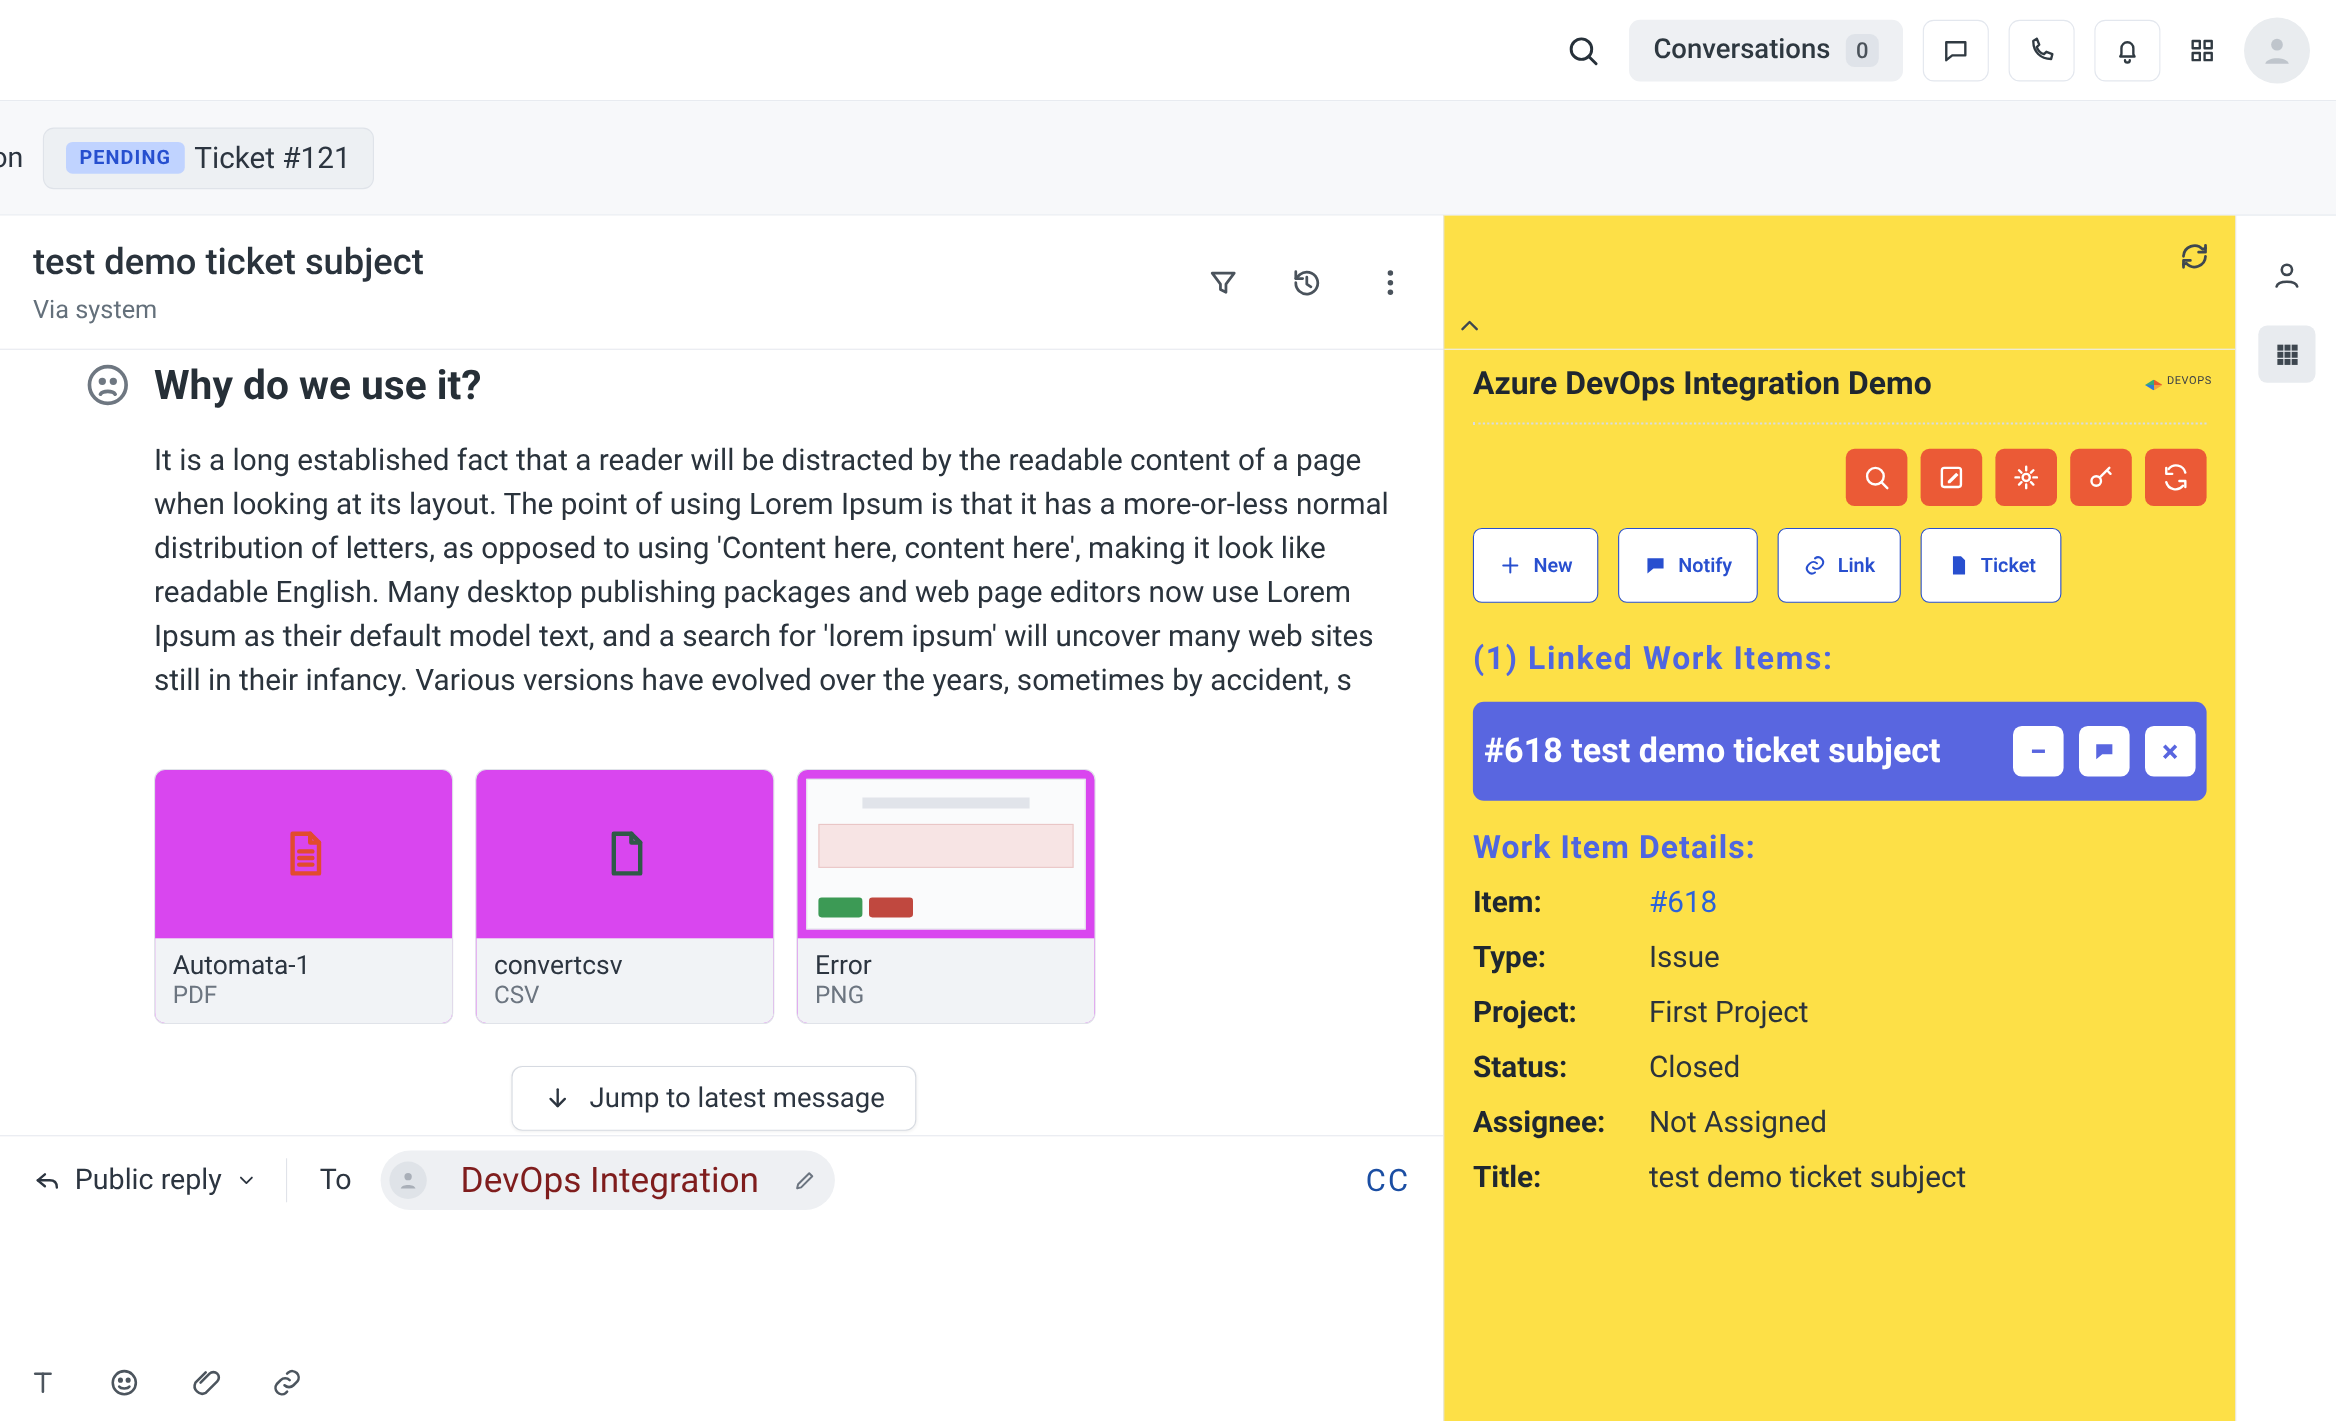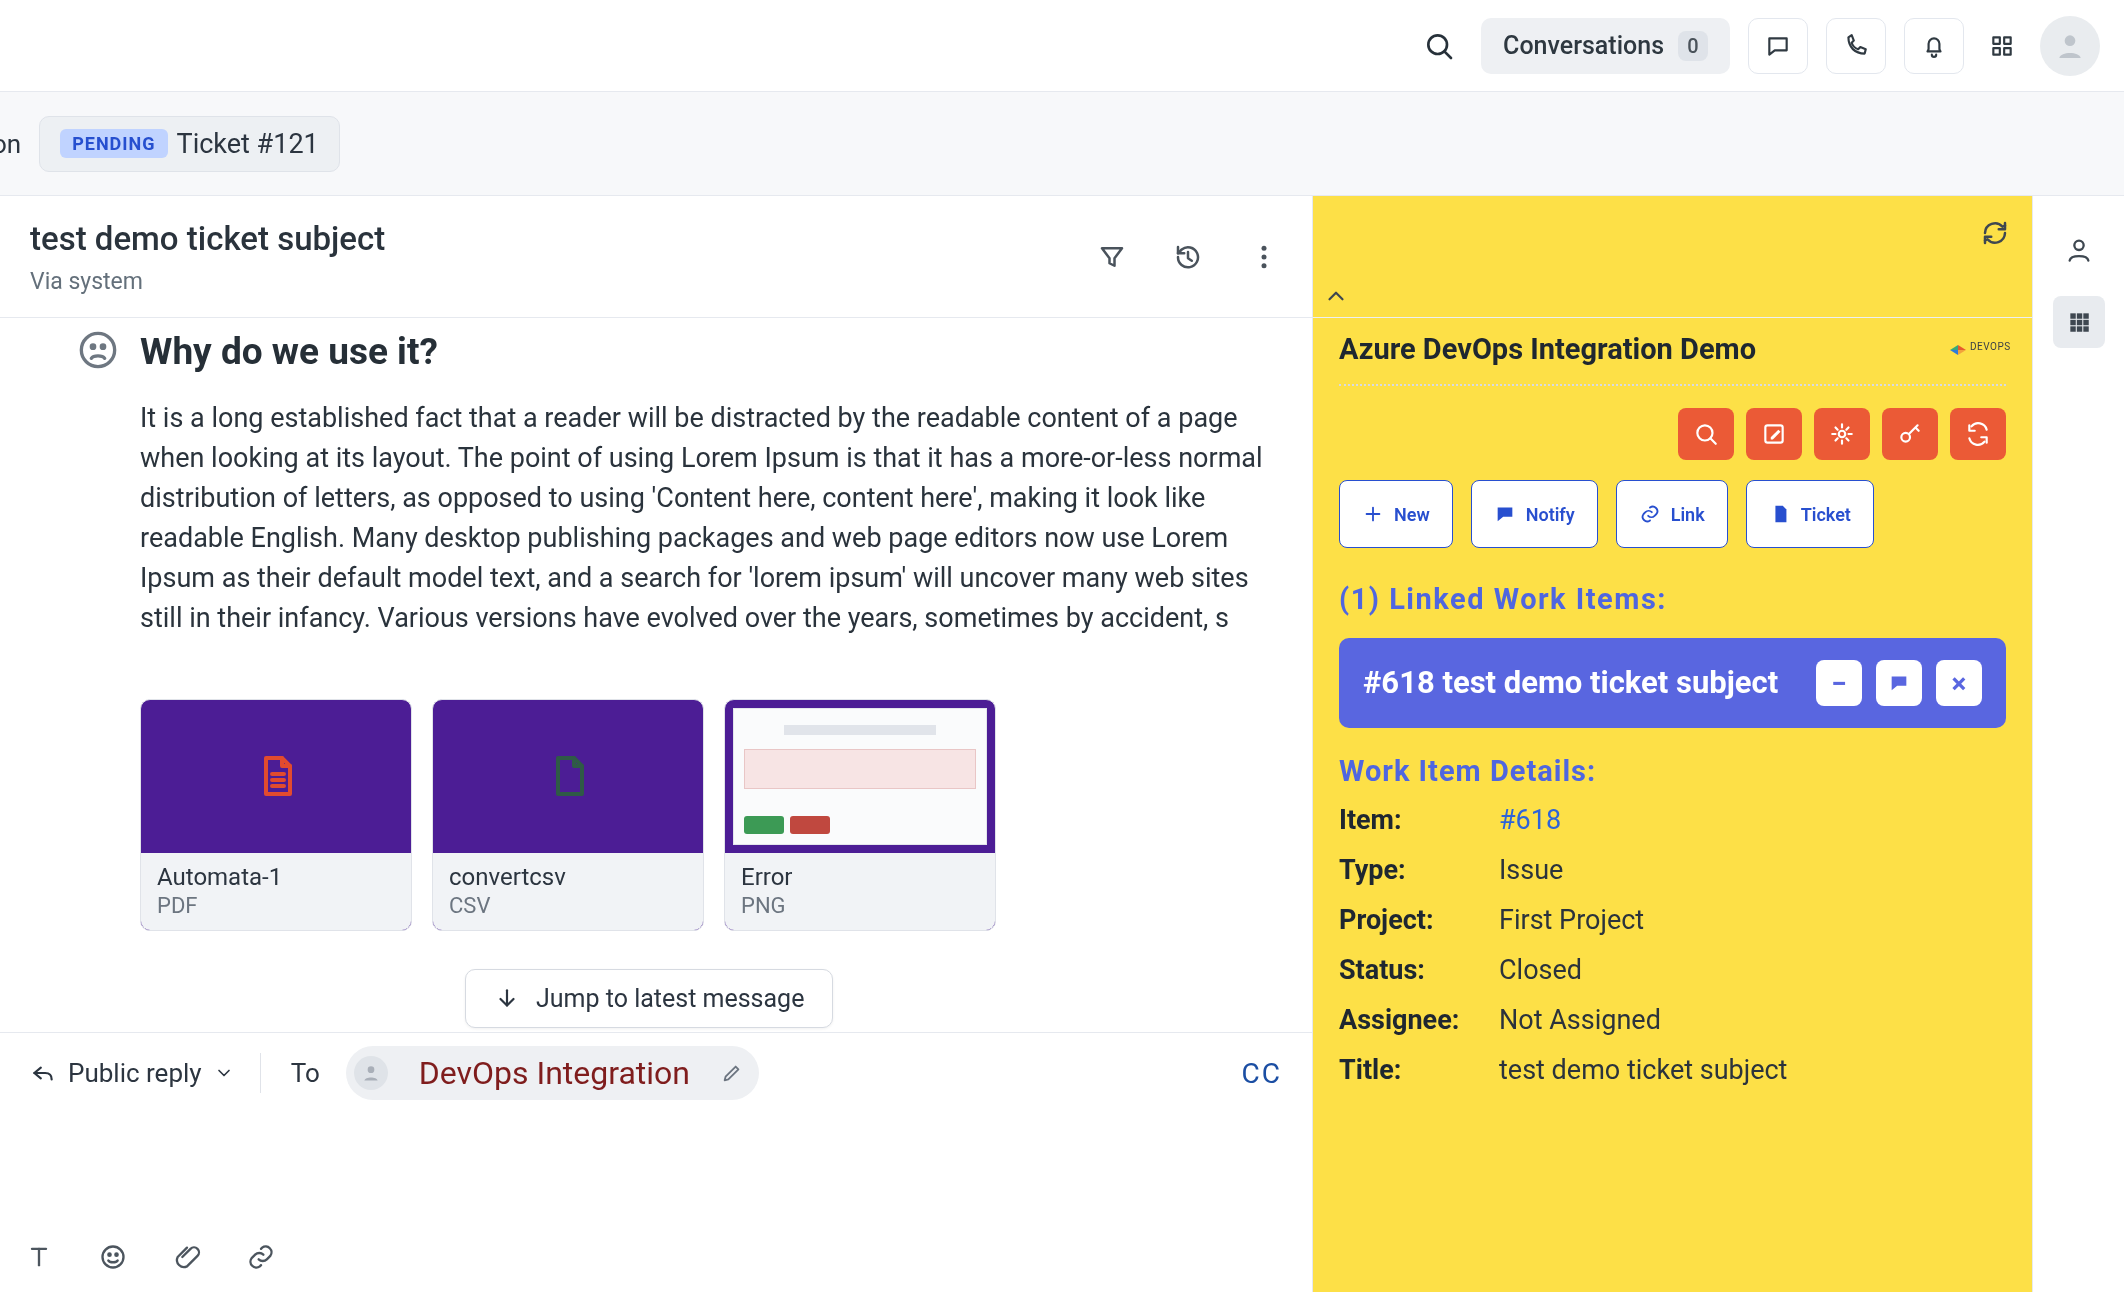--- a/index.html
+++ b/index.html
@@ -99,21 +99,21 @@
     display:flex;align-items:center;justify-content:center;
     color:#6e7781;
   }
   .msg-heading { font-size:37px; font-weight:700; margin-top:12px; margin-bottom:26px; color:#262f37; }
   .msg-body { font-size:27px; line-height:1.48; color:#2a333c; max-width: 1130px; }
 
   .attachments { display:flex; gap:20px; margin-top:60px; }
   .attach-card {
     width: 272px; height: 232px;
     border:1px solid #e0e3e9; border-radius:10px; overflow:hidden;
-    display:flex; flex-direction:column; cursor:pointer; background:#4c1d95;
+    display:flex; flex-direction:column; cursor:pointer; background:#d946ef;
   }
   .attach-thumb { flex:1; display:flex; align-items:center; justify-content:center; }
   .attach-meta { background:#f1f3f6; padding:10px 16px 12px; }
   .attach-name { font-size:24px; color:#2c3540; }
   .attach-type { font-size:22px; color:#6c7580; margin-top:2px; }
 
   .jump-pill {
     position:absolute; left:465px; bottom:-4px; transform:translateY(-8px);
     background:#fff; border:1px solid #d6dae1; border-radius:10px;
     padding:14px 28px; display:flex; align-items:center; gap:16px;
@@ -180,21 +180,21 @@
     border:1.5px solid #284fcf; color:#284fcf; background:#fff;
     border-radius:8px; height:68px; padding:0 22px;
     display:flex; align-items:center; gap:10px;
     font-size:18px; font-weight:600; cursor:pointer;
   }
 
   .section-title { margin-top:34px; font-size:29px; font-weight:700; color:#4f66e0; letter-spacing:1.5px; }
 
   .linked-card {
     margin-top:22px; background:#5966e0; color:#fff; border-radius:10px;
-    padding:22px 24px; display:flex; align-items:center; 
+    padding:22px 10px; display:flex; align-items:center; 
   }
   .linked-title { font-size:31px; font-weight:700; line-height:1.35; flex:1; }
   .linked-actions { display:flex; gap:14px; }
   .la {
     width:46px; height:46px; border-radius:8px; background:#fff; color:#5966e0;
     display:flex;align-items:center;justify-content:center; font-size:28px; font-weight:700; cursor:pointer;
   }
 
   .details-title { margin-top:26px; font-size:29px; font-weight:700; color:#4f66e0; letter-spacing:1px; }
   .details-grid { margin-top:16px; display:grid; grid-template-columns: 160px 1fr; row-gap:18px; font-size:27px; }

